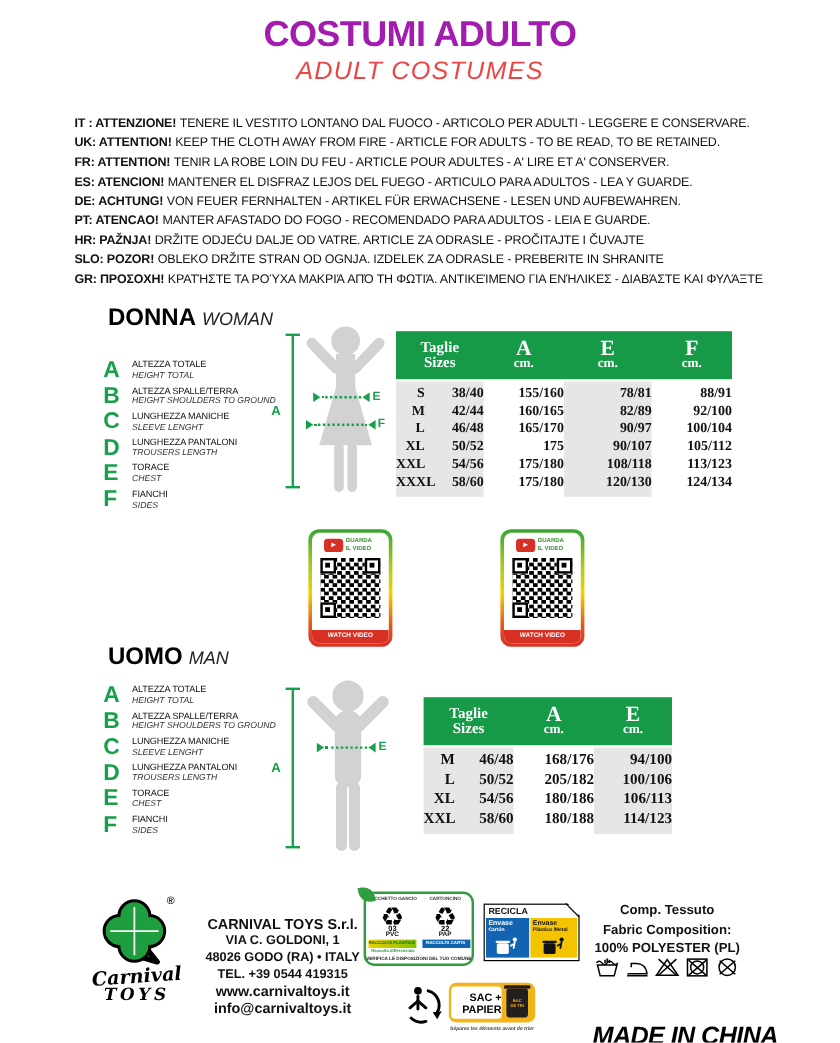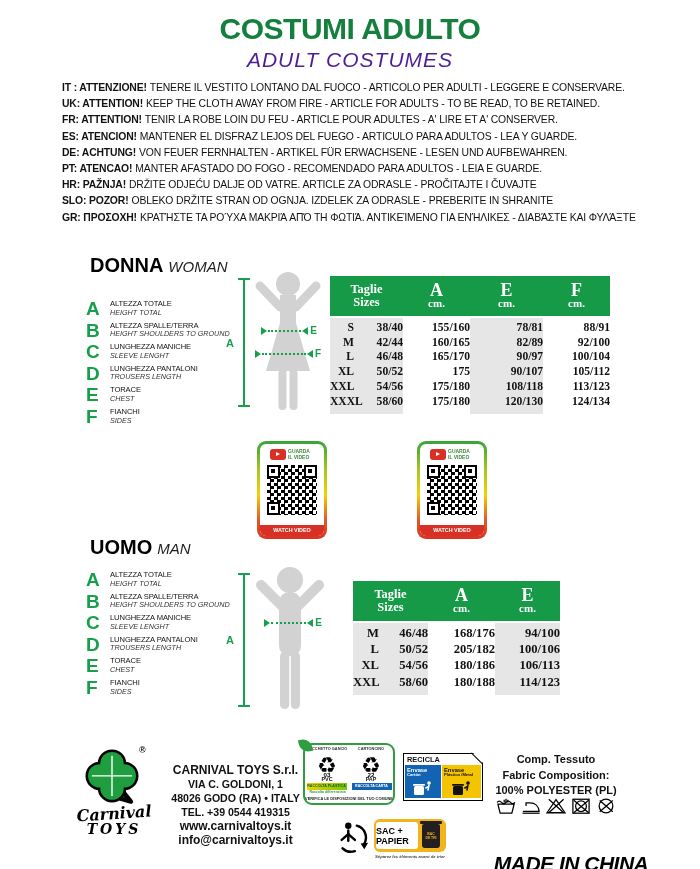--- a/index.html
+++ b/index.html
@@ -2,26 +2,26 @@
 <html><head>
 <meta charset="utf-8">
 <style>
   html,body{margin:0;padding:0;background:#fff;}
   .sheet{position:relative;width:700px;height:869px;background:#fff;overflow:hidden;
          font-family:"Liberation Sans",sans-serif;color:#111;}
   .abs{position:absolute;}
 
   
   .title{left:0;top:12px;width:700px;text-align:center;font-size:30px;font-weight:900;
-         letter-spacing:-.5px;color:#15803d;}
+         letter-spacing:-.5px;color:#a21caf;}
   .subtitle{left:0;top:48px;width:700px;text-align:center;font-size:21px;font-style:italic;
-            font-weight:500;letter-spacing:1px;color:#4c1d95;}
-
-  
-  .warnings{left:62px;top:80px;width:590px;}
+            font-weight:500;letter-spacing:1px;color:#ef4444;}
+
+  
+  .warnings{left:62px;top:96px;width:590px;}
   .warn-line{font-size:10.4px;line-height:16.2px;font-weight:500;letter-spacing:-.15px;white-space:nowrap;}
   .wp{font-weight:800;margin-right:3px;}
 
   
   .sec-title{font-size:20px;font-weight:900;color:#000;white-space:nowrap;}
   .sec-title .sec-sub{font-size:15px;font-weight:500;font-style:italic;margin-left:5px;color:#222;}
 
   
   .legend .leg-item{display:flex;margin-bottom:4.6px;}
   .leg-letter{width:24px;font-size:19px;line-height:17px;font-weight:900;color:#17A04B;}
@@ -123,21 +123,21 @@
   .panel{height:33px;box-sizing:border-box;padding:1.5px 2px;position:relative;}
   .panel-blue{width:36px;background:#1264B2;color:#fff;}
   .panel-yellow{width:39px;background:#F5C400;color:#111;}
   .pv1{font-size:5.8px;font-weight:800;line-height:6.2px;}
   .pv2{font-size:4.2px;font-weight:600;line-height:4.6px;}
   .panel svg{position:absolute;bottom:2px;left:50%;transform:translateX(-50%);}
 
   .sacbox{width:72px;height:33px;background:#F3B31B;border-radius:6px;display:flex;align-items:center;
           box-sizing:border-box;padding:2px;}
   .sac-white{background:#fff;border-radius:3px;width:42px;height:27px;display:flex;flex-direction:column;
-             justify-content:center;text-align:left;}
+             justify-content:center;text-align:right;}
   .sac-l{font-size:9px;font-weight:900;line-height:10px;color:#000;}
   .bin{position:relative;width:18px;height:24px;background:#231F20;border-radius:2px 2px 3px 3px;
        margin-left:4px;display:flex;align-items:center;justify-content:center;}
   .bin::before{content:"";position:absolute;top:-2.5px;left:-2px;right:-2px;height:2.5px;
                background:#231F20;border-radius:1px;}
   .bin-label{font-size:3.4px;font-weight:800;color:#F3B31B;text-align:center;line-height:4px;width:12px;}
   .sac-note{font-size:4.2px;font-style:italic;font-weight:600;color:#444;text-align:center;}
 
   .comp-col{width:170px;text-align:center;}
   .comp-line{font-size:11px;font-weight:800;line-height:15.5px;}

